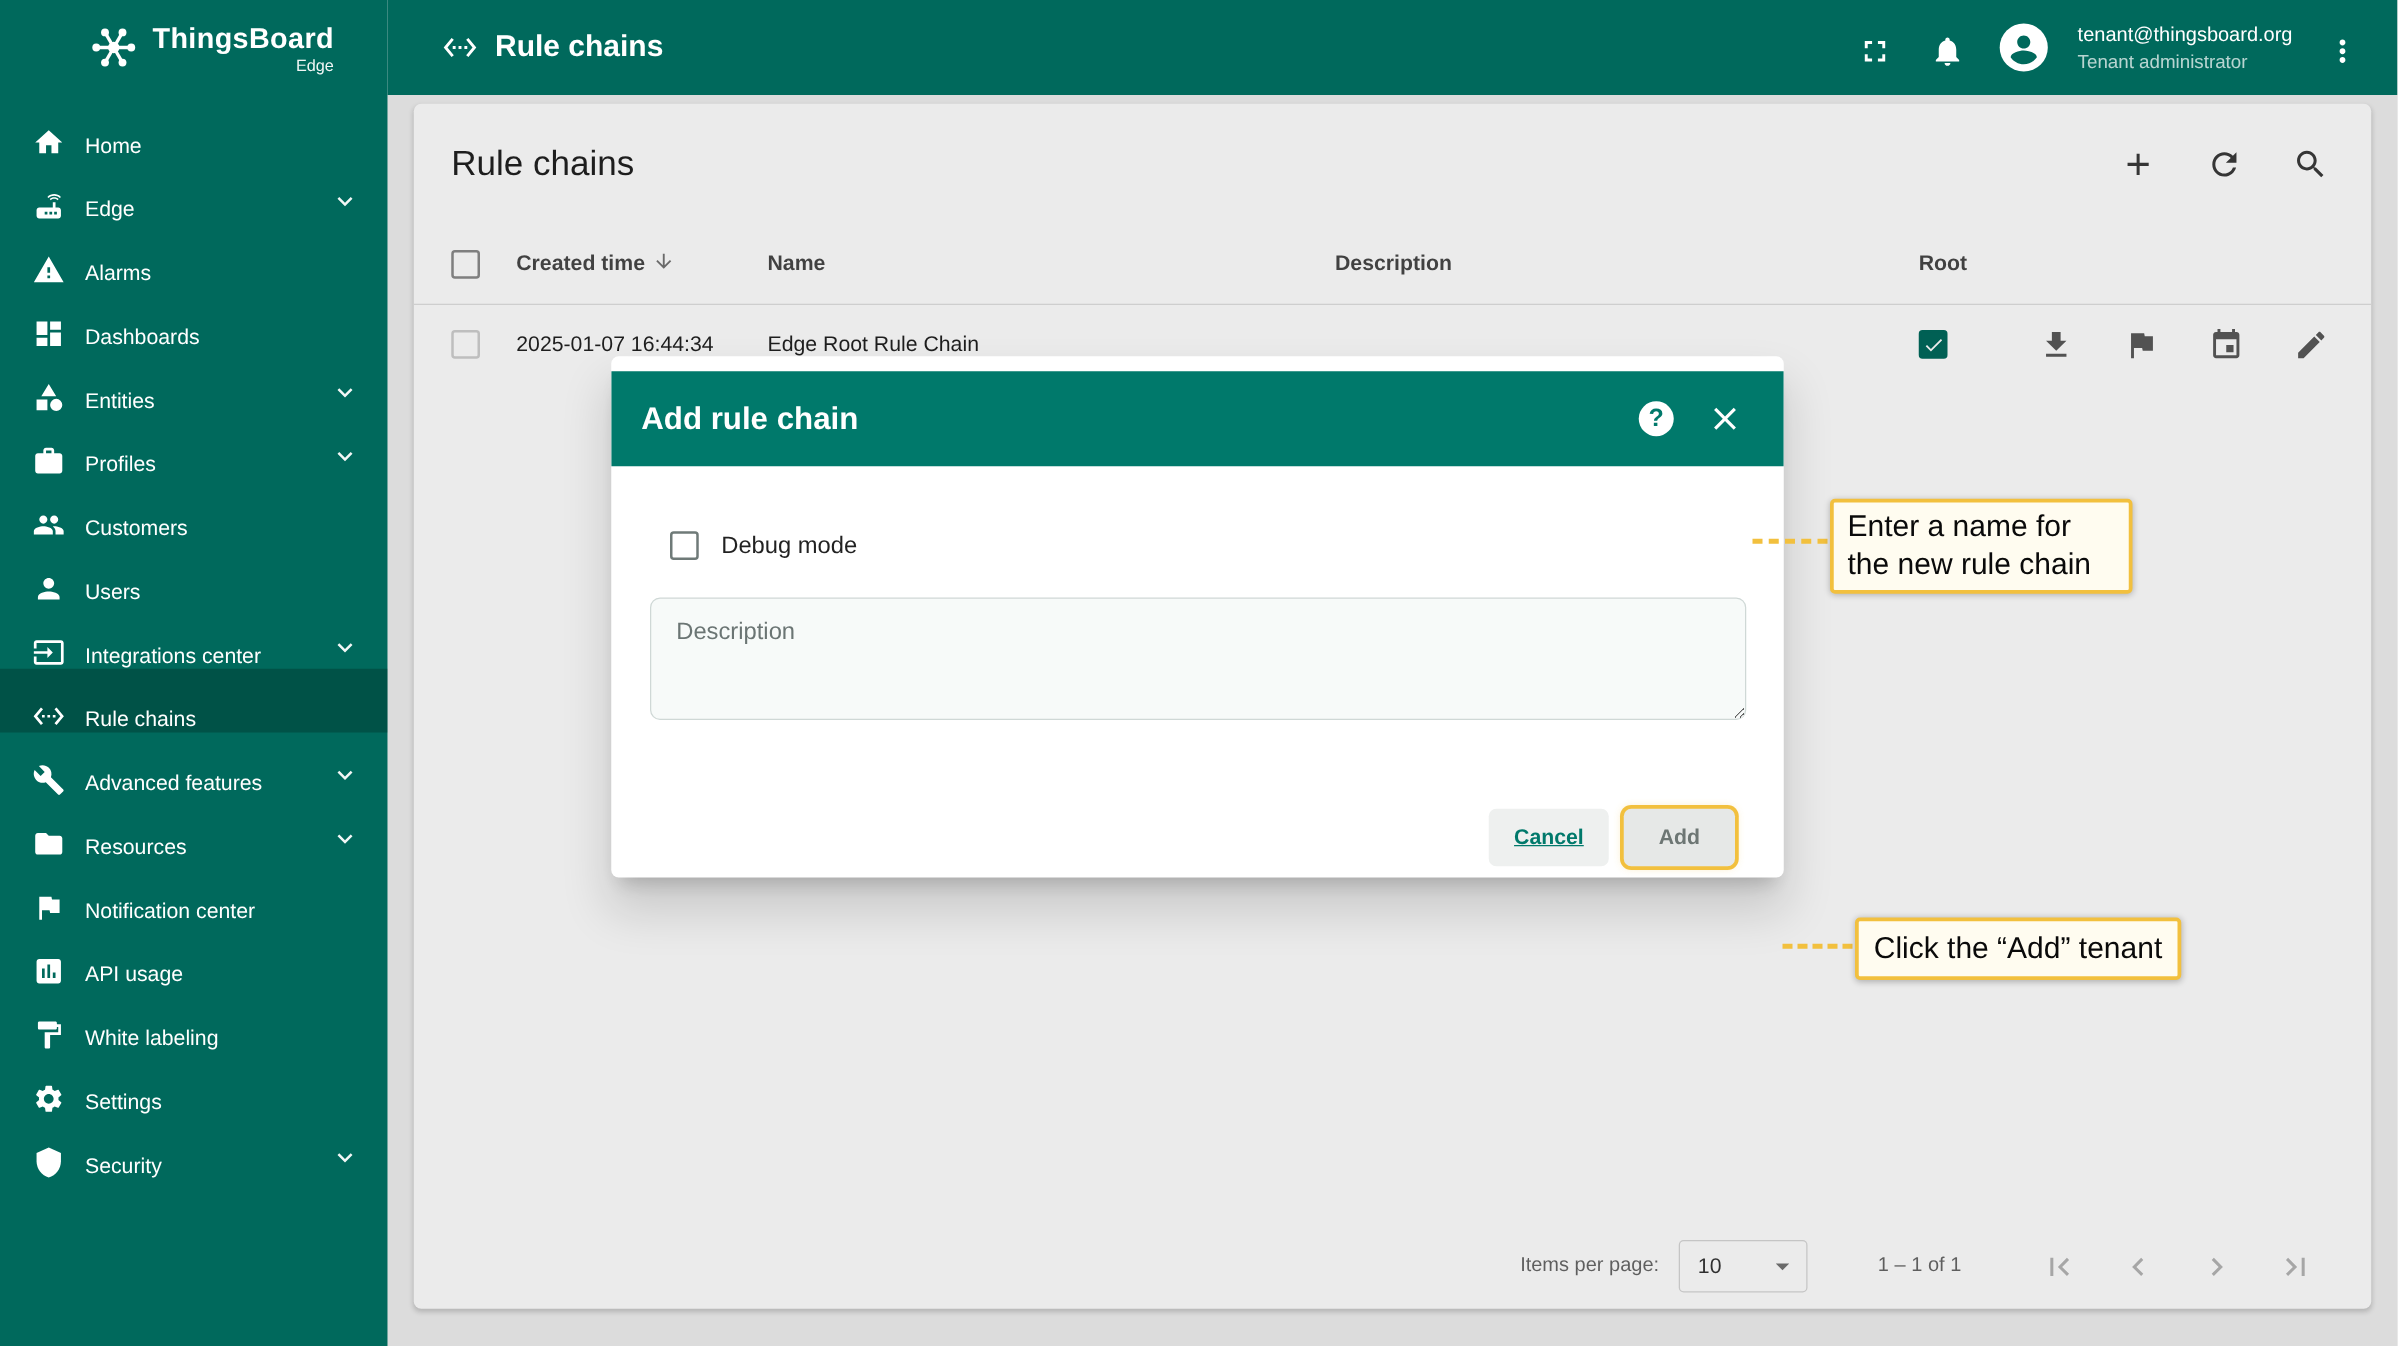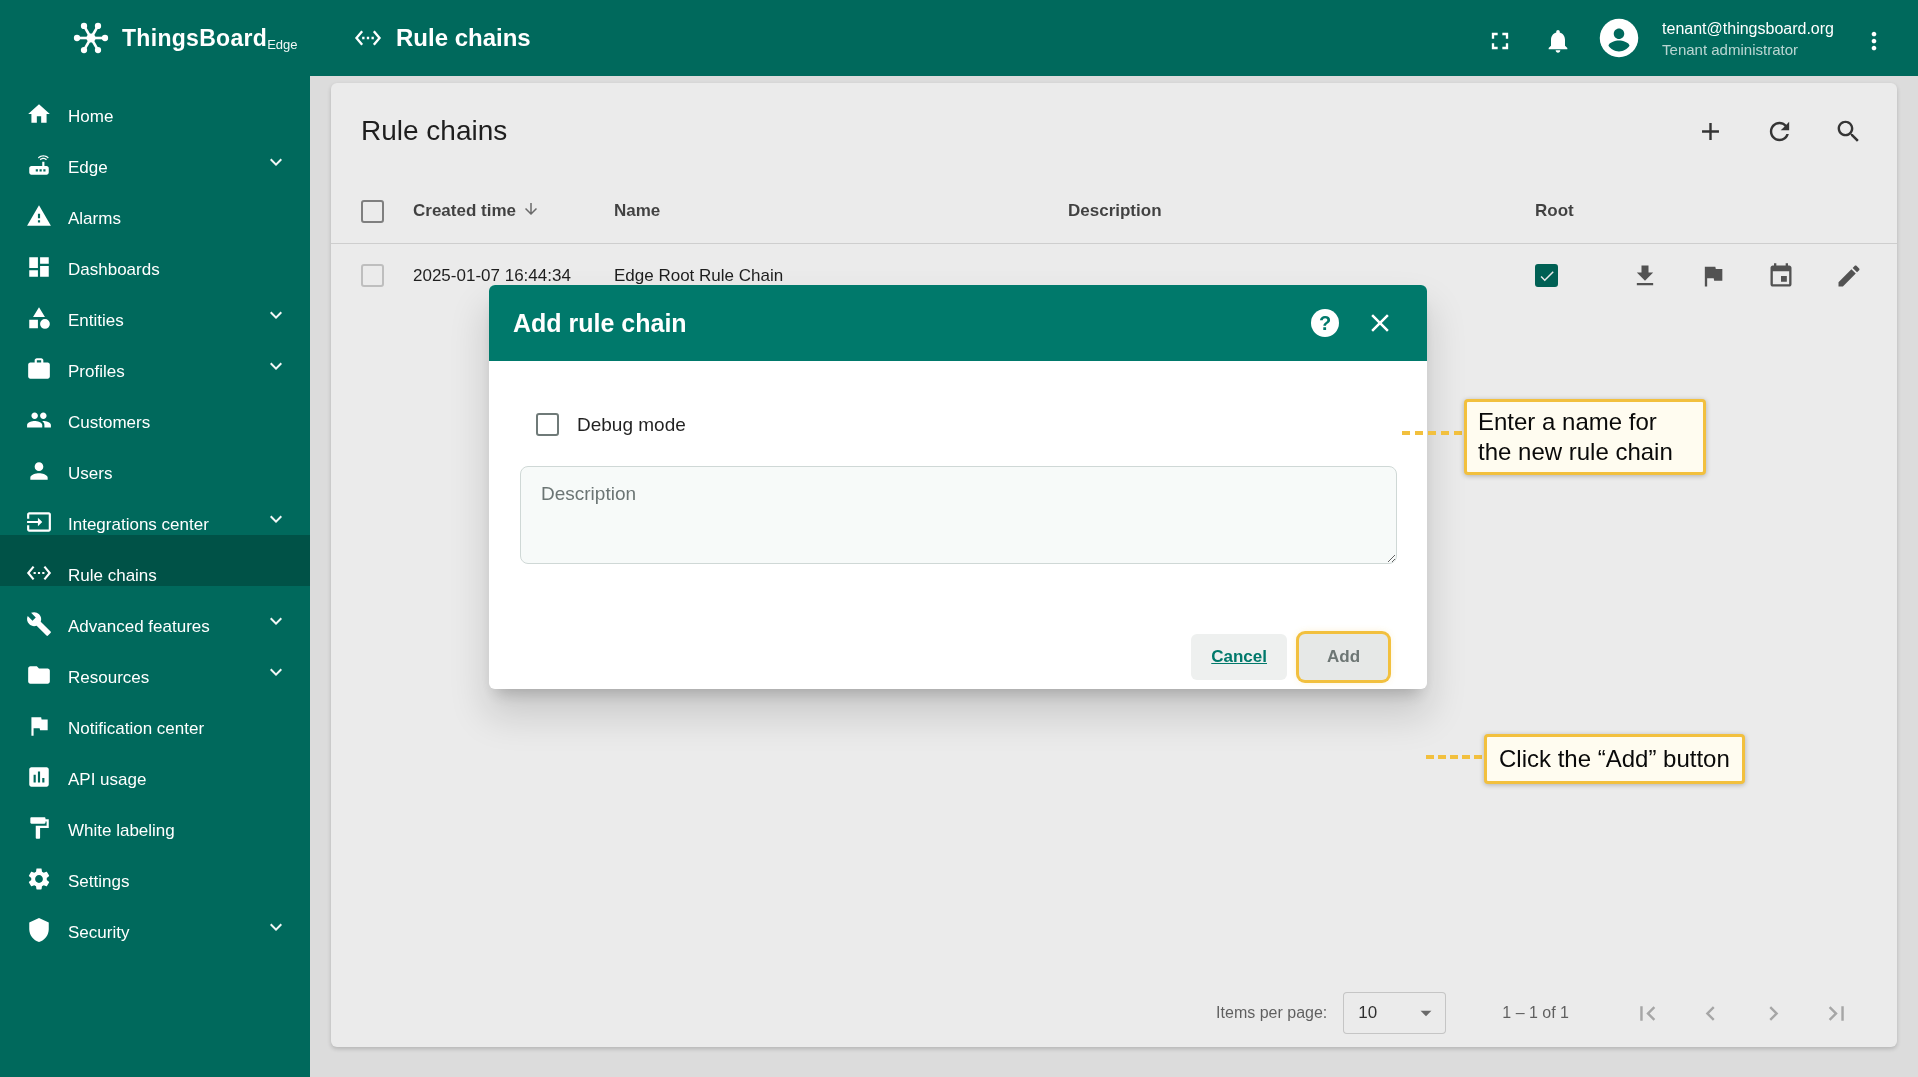--- a/index.html
+++ b/index.html
@@ -4,21 +4,21 @@
 <style>
   * { box-sizing: border-box; margin: 0; padding: 0; }
   html,body { width:1918px; height:1077px; overflow:hidden; }
   body { font-family: "Liberation Sans", sans-serif; background:#efefef; color:rgba(0,0,0,.87); }
   .app { display:flex; width:100%; height:100%; }
 
   
   .sidebar { width:310px; min-width:310px; background:#00695c; color:#fff; display:flex; flex-direction:column; z-index:2; }
   .logo { height:76px; display:flex; align-items:center; padding-left:70px; gap:10px; }
   .logo svg { width:42px; height:42px; }
-  .logo-text { display:flex; flex-direction:row; align-items:flex-end; }
+  .logo-text { display:flex; flex-direction:column; align-items:flex-end; }
   .brand { font-size:23px; font-weight:700; letter-spacing:.3px; }
   .brand-sub { font-size:13px; opacity:.95; margin-top:1px; }
   .nav-item { height:51px; display:flex; align-items:flex-end; padding:0 22px 0 26px; cursor:pointer; }
   .nav-item.selected { background:rgba(0,0,0,.22); }
   .nav-icon { width:26px; height:26px; display:flex; }
   .nav-icon svg { width:26px; height:26px; fill:#fff; }
   .nav-label { margin-left:16px; font-size:17px; font-weight:400; flex:1; white-space:nowrap; }
   .nav-chevron svg { width:24px; height:24px; fill:#fff; opacity:.95; }
 
   
@@ -66,21 +66,21 @@
   .paginator { height:68px; display:flex; align-items:center; justify-content:flex-end; padding-right:42px; color:rgba(0,0,0,.6); font-size:16px; }
   .per-page-select { margin-left:16px; width:103px; height:42px; border:1px solid rgba(0,0,0,.16); border-radius:4px; display:flex; align-items:center; justify-content:space-between; padding:0 6px 0 14px; cursor:pointer; color:rgba(0,0,0,.8); font-size:17px; background:#fff; }
   .per-page-select svg { width:26px; height:26px; fill:rgba(0,0,0,.55); }
   .range-label { margin-left:56px; }
   .pager-nav { display:flex; align-items:center; gap:26px; margin-left:60px; }
   .pager-nav .icon-btn svg { fill:#b5b5b5; width:29px; height:29px; }
 
   
   .dialog { position:fixed; left:489px; top:285px; width:938px; background:#fff; border-radius:6px; z-index:20;
             box-shadow:0 11px 15px -7px rgba(0,0,0,.2), 0 24px 38px 3px rgba(0,0,0,.14); overflow:hidden; }
-  .dialog-header { height:76px; background:#00796b; color:#fff; display:flex; align-items:center; padding:0 28px 0 24px; }
+  .dialog-header { height:76px; background:#00796b; color:#fff; display:flex; align-items:center; padding:0 28px 0 24px;margin-top:12px; }
   .dialog-title { font-size:25px; font-weight:700; flex:1; }
   .dialog-header .icon-btn svg { width:30px; height:30px; fill:#fff; }
   .help-circle { width:28px; height:28px; border-radius:50%; background:#fff; color:#00796b; display:flex; align-items:center; justify-content:center; font-size:20px; font-weight:700; }
   .dialog-body { padding:37px 31px 0; }
   .field-name { width:877px; height:71px; border:1px solid #d7dedd; border-radius:8px; background:#f7faf9; display:flex; align-items:center; padding:0 20px;
                 box-shadow:0 0 0 3px #f2c03e, 0 0 10px rgba(242,192,62,.45); }
   .field-name input { width:100%; border:none; outline:none; background:transparent; font-size:19px; font-family:"Liberation Sans",sans-serif; color:rgba(0,0,0,.87); }
   .field-name input::placeholder { color:#6b7574; opacity:1; }
   .debug-row { margin-top:15px; display:flex; align-items:center; padding-left:16px; }
   .debug-label { margin-left:18px; font-size:19px; color:rgba(0,0,0,.87); }
@@ -473,13 +473,13 @@
     <div class="dialog-footer">
       <button class="btn btn-cancel">Cancel</button>
       <button class="btn btn-add">Add</button>
     </div>
   </div>
 </div>
 
 <div class="connector connector-1"></div>
 <div class="callout callout-name">Enter a name for the new rule chain</div>
 <div class="connector connector-2"></div>
-<div class="callout callout-add">Click the “Add” button</div>
+<div class="callout callout-add">Click the “Add” tenant</div>
 
 </body></html>

